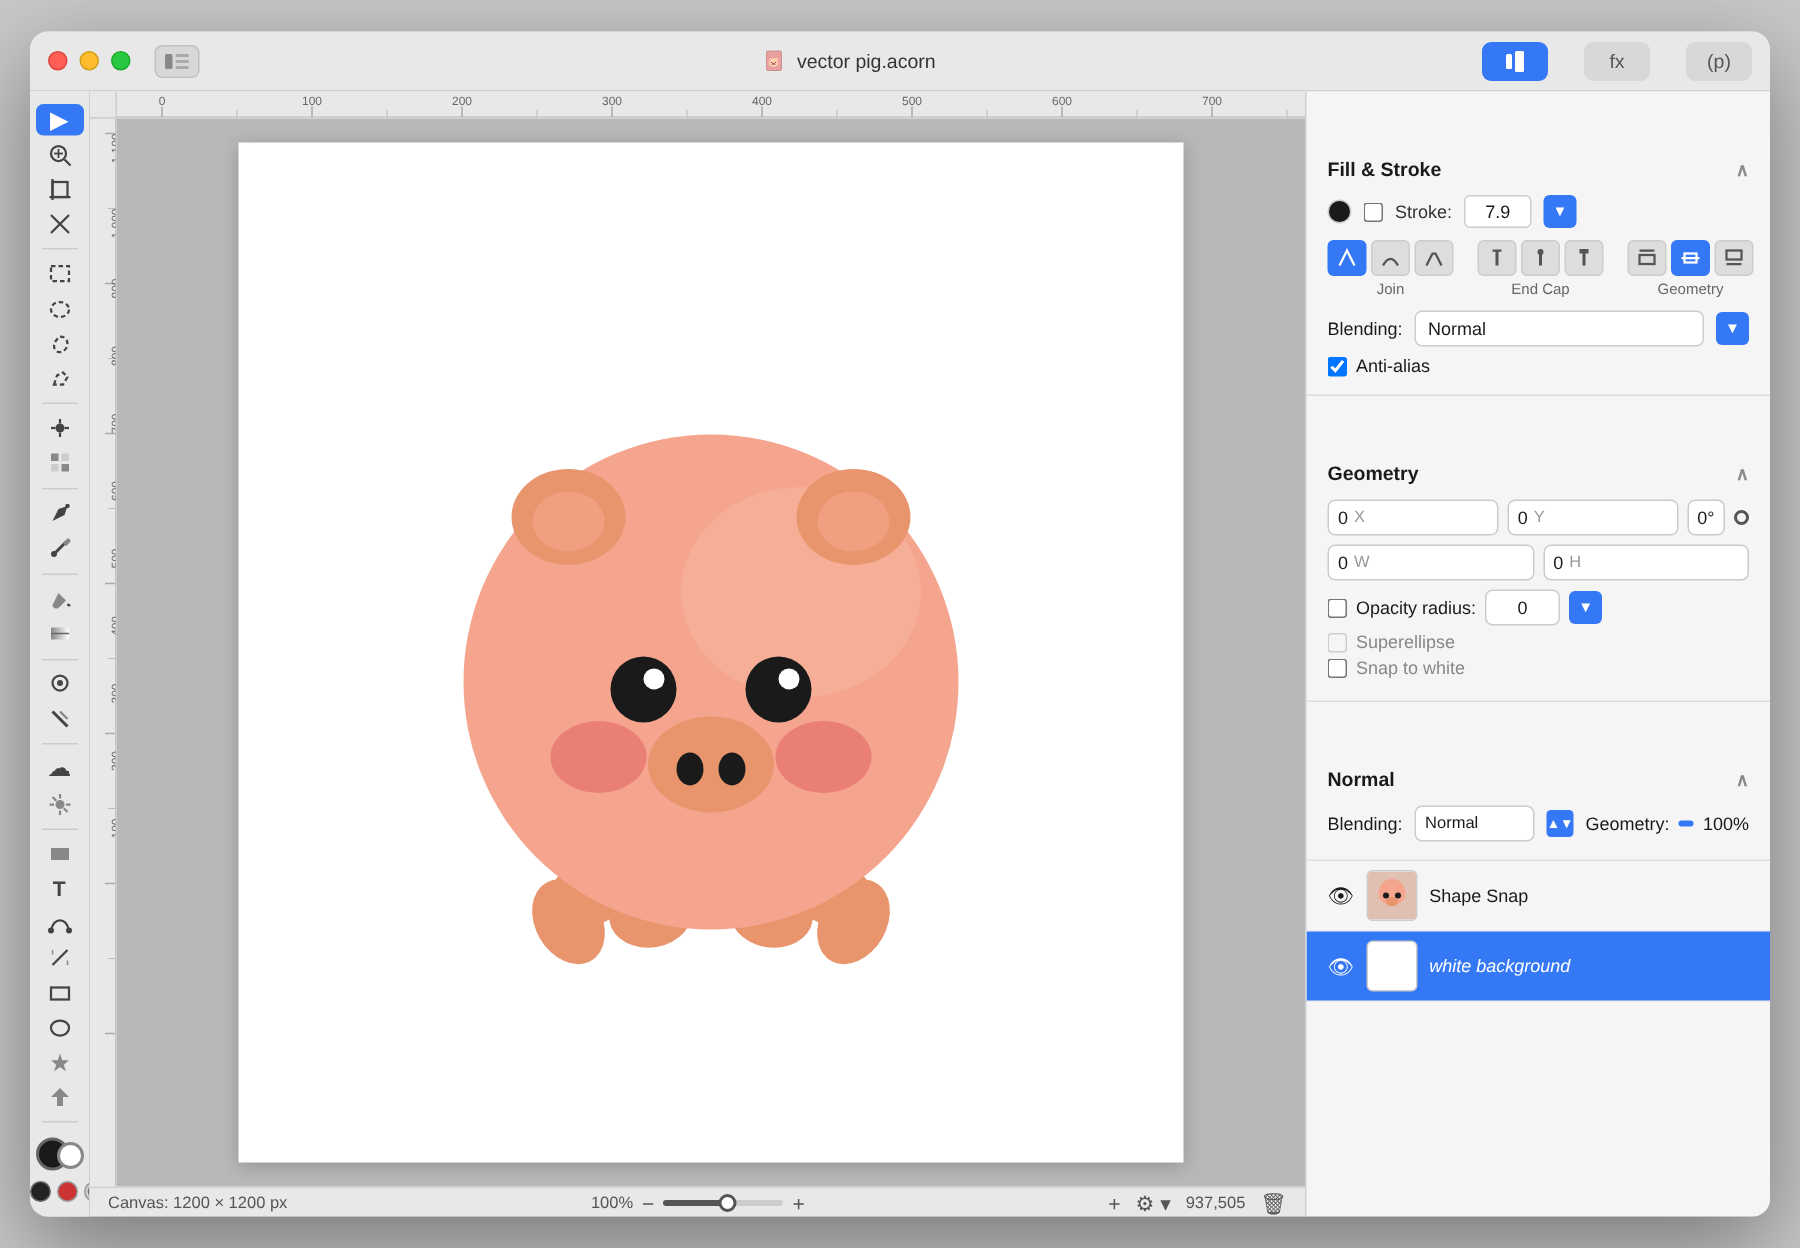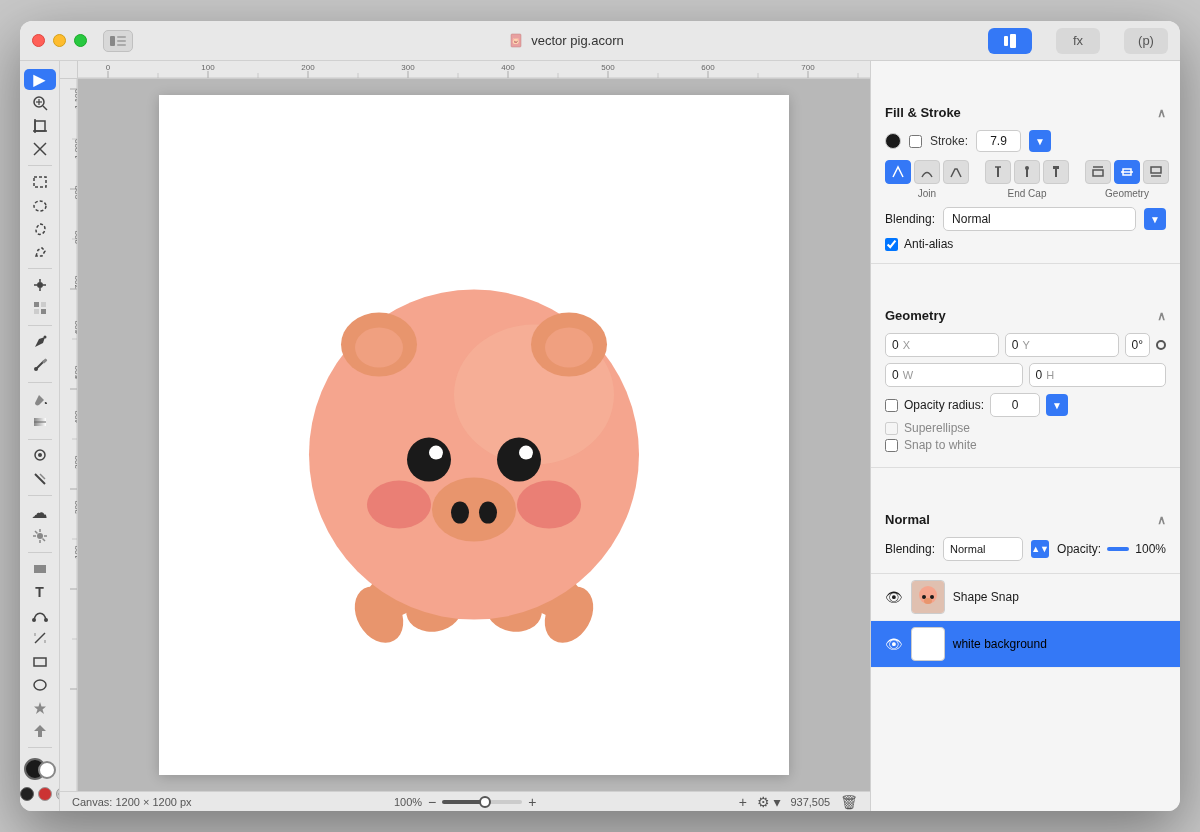--- a/index.html
+++ b/index.html
@@ -374,21 +374,21 @@
     .layer-eye { font-size: 14px; cursor: pointer; }
     .layer-thumb {
       width: 34px; height: 34px;
       border-radius: 4px;
       border: 1px solid #ccc;
       overflow: hidden;
       flex-shrink: 0;
       display: flex; align-items: center; justify-content: center;
     }
     .layer-name { font-size: 12px; }
-    .layer-item.selected .layer-name { color: #000000; }
+    .layer-item.selected .layer-name { color: #ffffff; font-style: italic; }
 
     
     .pig-container {
       position: absolute;
       top: 50%; left: 50%;
       transform: translate(-50%, -48%);
       width: 420px; height: 480px;
     }
   </style>
 </head>
@@ -901,21 +901,21 @@
           <span class="section-title">Normal</span>
           <span class="section-chevron">∧</span>
         </div>
         <div class="shadow-blend-row">
           <span>Blending:</span>
           <div class="shadow-select">
             <span style="flex:1;font-size:11px;">Normal</span>
           </div>
           <div class="shadow-select-arrow">▲▼</div>
           <div class="opacity-slider-container">
-            <span>Opacity:</span>
+            <span>Geometry:</span>
             <div class="opacity-slider"></div>
             <span>100%</span>
           </div>
         </div>
       </div>
 
       <div class="layers-section">
 
         <div class="layer-item">
           <span class="layer-eye">👁</span>

